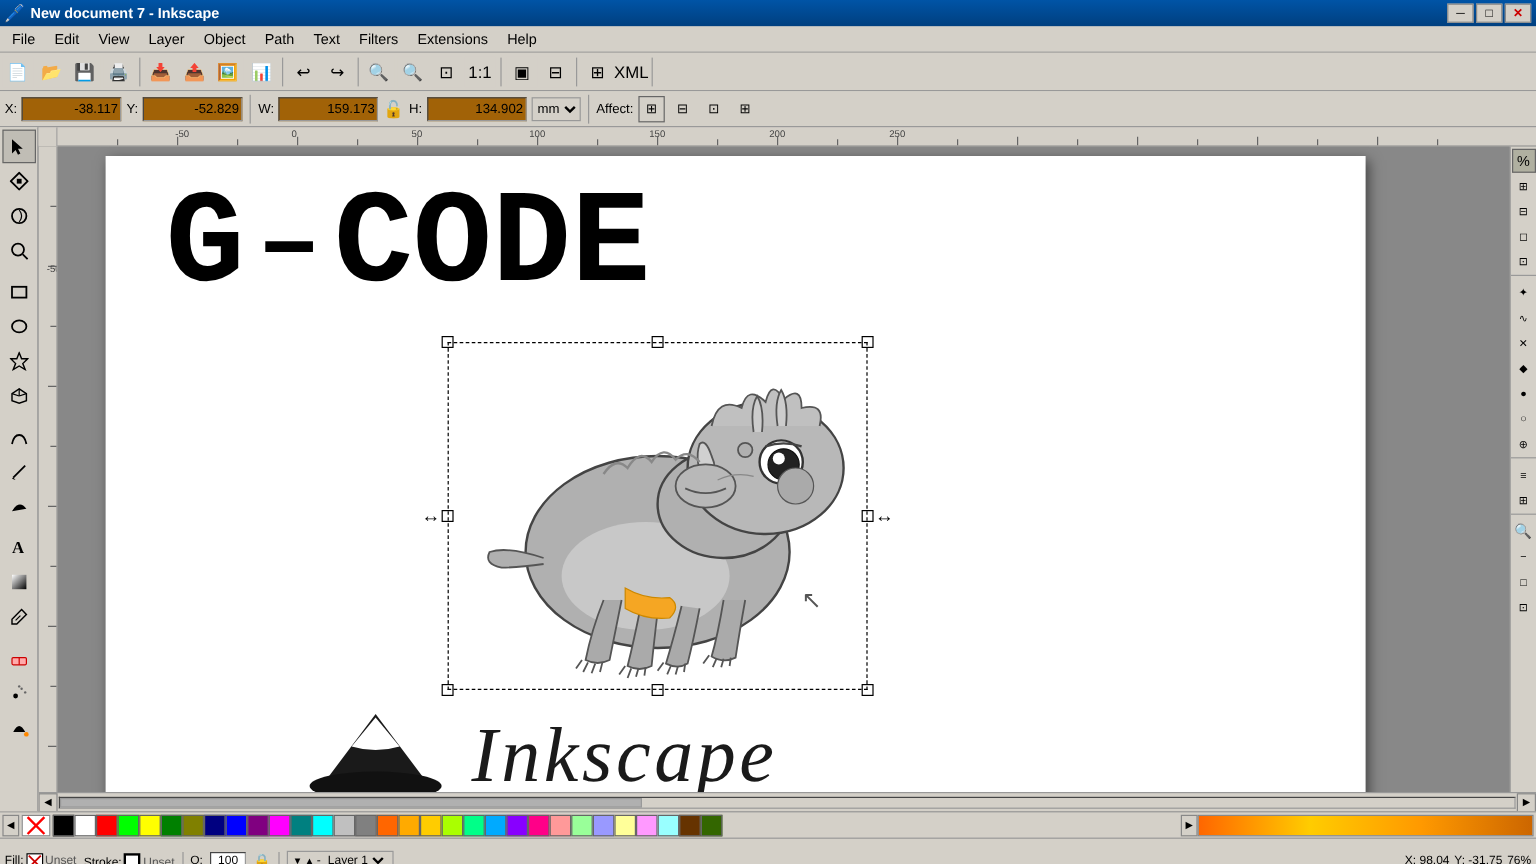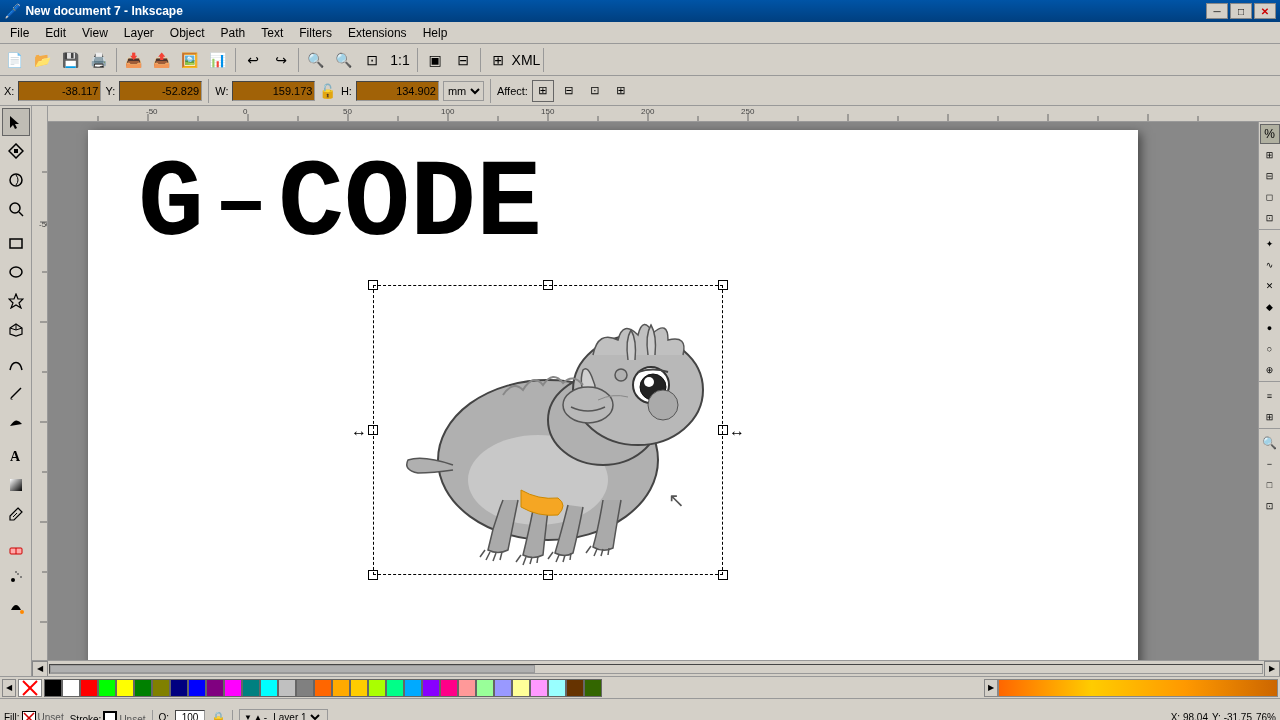--- a/index.html
+++ b/index.html
@@ -538,20 +538,43 @@
 
               <path d="M80 180 Q50 170 35 175 Q30 185 45 188 Q60 188 80 185" fill="#b0b0b0" stroke="#555" stroke-width="1.5"></path>
 
               <path d="M225 115 Q240 108 255 112" fill="none" stroke="#888" stroke-width="1"></path>
 
               <path d="M148 205 Q165 215 185 213 Q195 220 185 230 Q165 232 148 222 Z" fill="#f5a623" stroke="#cc8800" stroke-width="1"></path>
             </svg>
 
           </div>
 
+          <div style="position:absolute; bottom:30px; left:160px; display:flex; align-items:center; gap:15px;">
+
+            <svg width="130" height="100" viewBox="0 0 130 100">
+
+              <path d="M20 75 L65 15 L110 75 Z" fill="#1a1a1a"></path>
+
+              <ellipse cx="65" cy="75" rx="55" ry="12" fill="#111"></ellipse>
+
+              <path d="M45 42 L65 18 L85 42 Q65 48 45 42Z" fill="white"></path>
+
+              <ellipse cx="40" cy="88" rx="18" ry="7" fill="#111" opacity="0.7"></ellipse>
+              <ellipse cx="70" cy="90" rx="14" ry="5" fill="#111" opacity="0.6"></ellipse>
+              <ellipse cx="55" cy="86" rx="10" ry="4" fill="#111" opacity="0.5"></ellipse>
+              <path d="M35 87 Q32 95 38 98 Q44 100 42 95 Q40 92 38 90 Z" fill="#111"></path>
+              <path d="M60 89 Q58 97 63 99 Q68 100 66 96 Q64 93 63 91 Z" fill="#111"></path>
+              <path d="M75 88 Q74 96 79 97 Q84 98 82 94 Q80 91 79 89 Z" fill="#111"></path>
+            </svg>
+
+            <div style="font-size:65px; font-family:serif; font-style:italic; color:#1a1a1a; letter-spacing:3px; line-height:1;">
+              Inkscape
+              
+            </div>
+          </div>
 
           <div style="position:absolute; top:358px; left:580px; color:#555; font-size:20px;">↖</div>
         </div>
       </div>
 
       <div style="width:22px; background:#d4d0c8; border-left:1px solid #999; display:flex; flex-direction:column; align-items:center; padding:2px 0; gap:1px; overflow:hidden;">
         <div class="snap-btn active" title="Enable snapping" style="font-size:12px;">%</div>
         <div class="snap-btn" title="Snap bounding boxes" style="font-size:9px;">⊞</div>
         <div class="snap-btn" title="Snap bounding box edges" style="font-size:9px;">⊟</div>
         <div class="snap-btn" title="Snap bounding box corners" style="font-size:9px;">◻</div>

